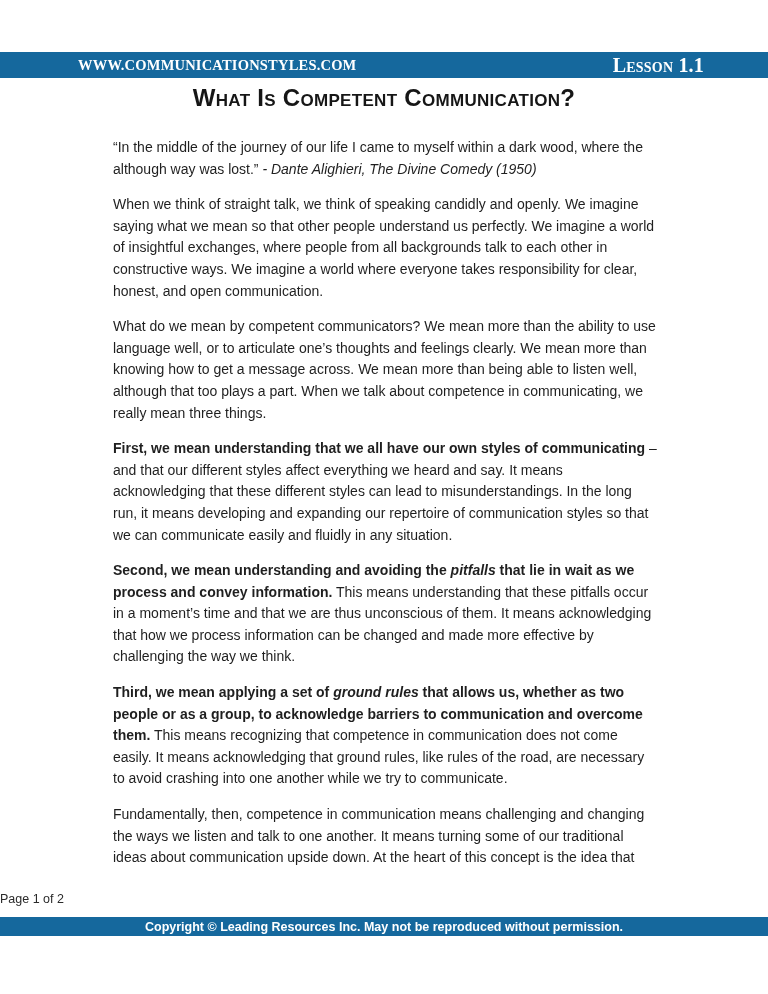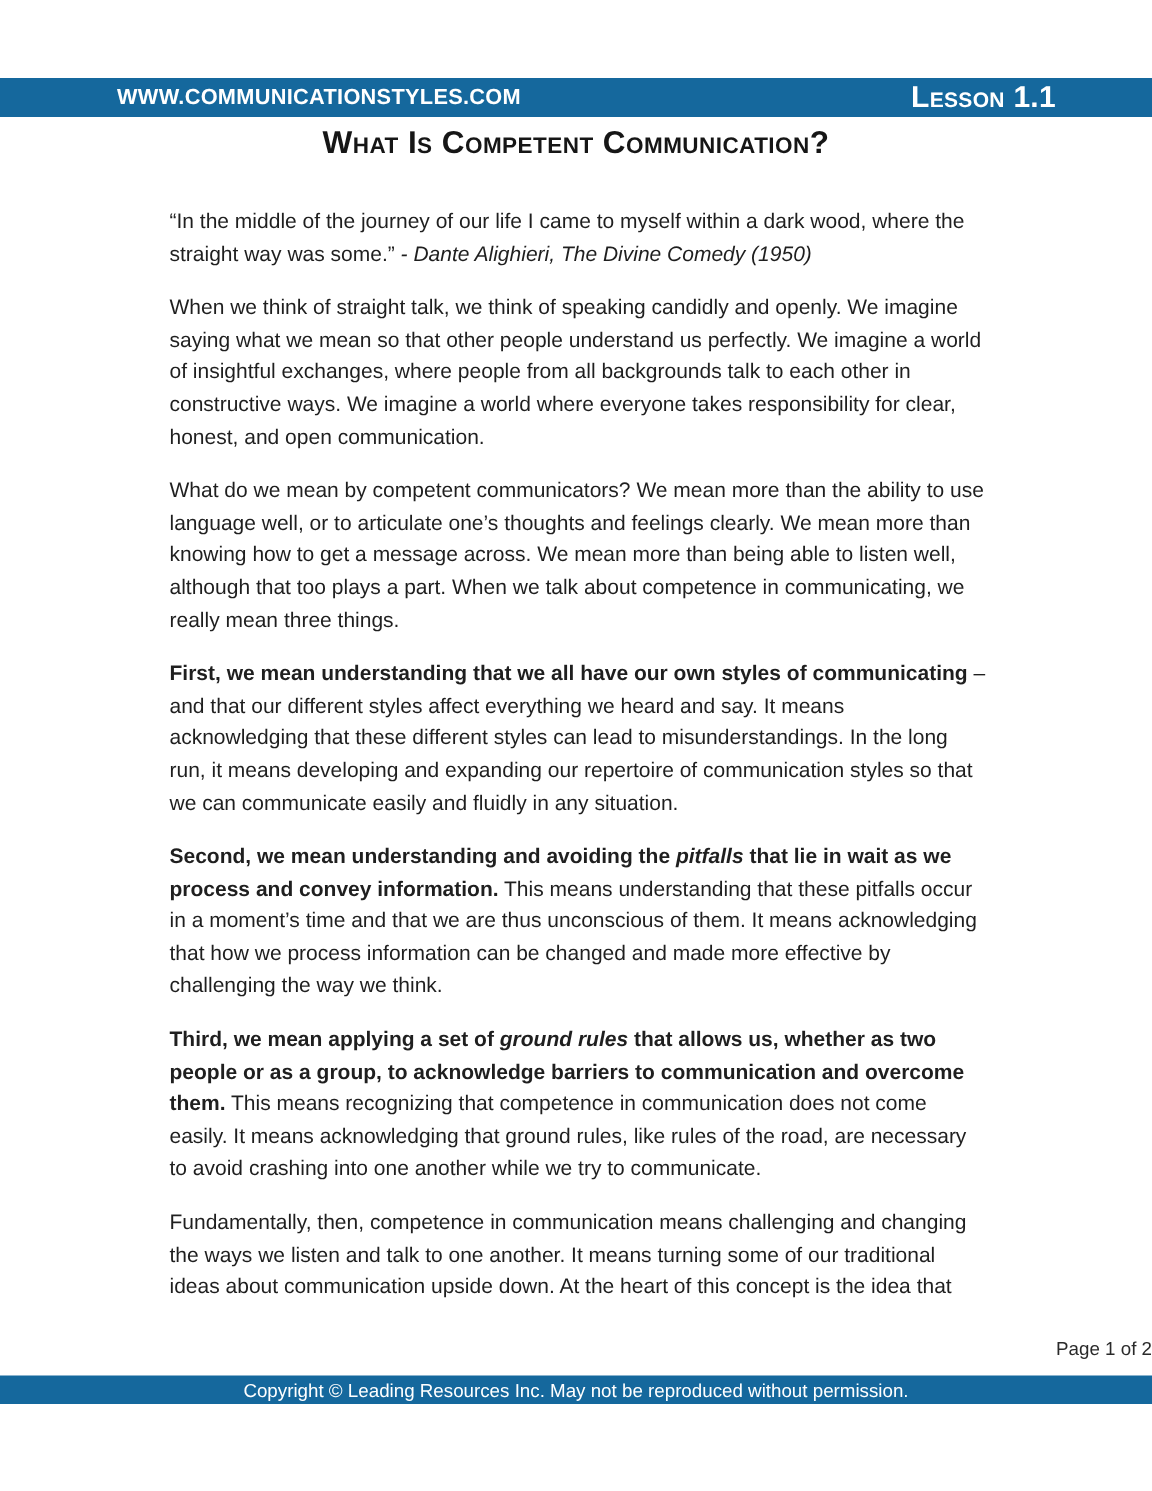--- a/index.html
+++ b/index.html
@@ -23,92 +23,93 @@
     right: 0;
     height: 26px;
     background: var(--bar_blue, #15689d);
     color: var(--bar_text, #ffffff);
     font-weight: bold;
     display: flex;
     align-items: center;
     justify-content: space-between;
     padding: 0 64px 0 78px;
     box-sizing: border-box;
+    font-family: Liberation Serif, serif;
   }
   .topbar .site {
     font-size: 14.5px;
     letter-spacing: 0.2px;
   }
   .topbar .lesson {
     font-variant: small-caps;
     font-size: 20px;
     letter-spacing: 0.2px;
   }
   .title {
     position: absolute;
     top: 84px;
     left: 0;
     right: 0;
     margin: 0;
     text-align: center;
     font-variant: small-caps;
     font-weight: bold;
-    font-size: 21px;
+    font-size: 24px;
     letter-spacing: 0.3px;
     color: #161616;
   }
   .content {
     position: absolute;
     top: 137px;
     left: 113px;
     width: 546px;
   }
   .para {
     margin: 0 0 14px 0;
     font-size: 14px;
     line-height: 21.6px;
   }
   .pagenum {
     position: absolute;
     top: 892px;
     left: 0;
     right: 0;
-    text-align: right;
+    text-align: left;
     font-size: 12.5px;
     color: #2a2a2a;
   }
   .bottombar {
     position: absolute;
     top: 917px;
     left: 0;
     right: 0;
     height: 19px;
     background: var(--bar_blue, #15689d);
     color: var(--bar_text, #ffffff);
-    font-weight: normal;
+    font-weight: bold;
     font-size: 12.5px;
     display: flex;
     align-items: center;
     justify-content: center;
   }
 </style>
 </head>
 <body>
 
 <div class="page">
 
   <div class="topbar">
     <span class="site">WWW.COMMUNICATIONSTYLES.COM</span>
     <span class="lesson">Lesson 1.1</span>
   </div>
 
   <h1 class="title">What Is Competent Communication?</h1>
 
   <div class="content">
-    <p class="para"><span>“In the middle of the journey of our life I came to myself within a dark wood, where the straight way was some.” </span><span style="font-style: italic;">- Dante Alighieri, The Divine Comedy (1950)</span></p>
+    <p class="para"><span>“In the middle of the journey of our life I came to myself within a dark wood, where the although way was lost.” </span><span style="font-style: italic;">- Dante Alighieri, The Divine Comedy (1950)</span></p>
     <p class="para"><span>When we think of straight talk, we think of speaking candidly and openly. We imagine saying what we mean so that other people understand us perfectly. We imagine a world of insightful exchanges, where people from all backgrounds talk to each other in constructive ways. We imagine a world where everyone takes responsibility for clear, honest, and open communication.</span></p>
     <p class="para"><span>What do we mean by competent communicators? We mean more than the ability to use language well, or to articulate one’s thoughts and feelings clearly. We mean more than knowing how to get a message across. We mean more than being able to listen well, although that too plays a part. When we talk about competence in communicating, we really mean three things.</span></p>
     <p class="para"><span style="font-weight: bold;">First, we mean understanding that we all have our own styles of communicating</span><span> – and that our different styles affect everything we heard and say. It means acknowledging that these different styles can lead to misunderstandings. In the long run, it means developing and expanding our repertoire of communication styles so that we can communicate easily and fluidly in any situation.</span></p>
     <p class="para"><span style="font-weight: bold;">Second, we mean understanding and avoiding the </span><span style="font-weight: bold; font-style: italic;">pitfalls</span><span style="font-weight: bold;"> that lie in wait as we process and convey information.</span><span> This means understanding that these pitfalls occur in a moment’s time and that we are thus unconscious of them. It means acknowledging that how we process information can be changed and made more effective by challenging the way we think.</span></p>
     <p class="para"><span style="font-weight: bold;">Third, we mean applying a set of </span><span style="font-weight: bold; font-style: italic;">ground rules</span><span style="font-weight: bold;"> that allows us, whether as two people or as a group, to acknowledge barriers to communication and overcome them.</span><span> This means recognizing that competence in communication does not come easily. It means acknowledging that ground rules, like rules of the road, are necessary to avoid crashing into one another while we try to communicate.</span></p>
     <p class="para"><span>Fundamentally, then, competence in communication means challenging and changing the ways we listen and talk to one another. It means turning some of our traditional ideas about communication upside down. At the heart of this concept is the idea that</span></p>
   </div>
 
   <div class="pagenum">Page 1 of 2</div>
 

